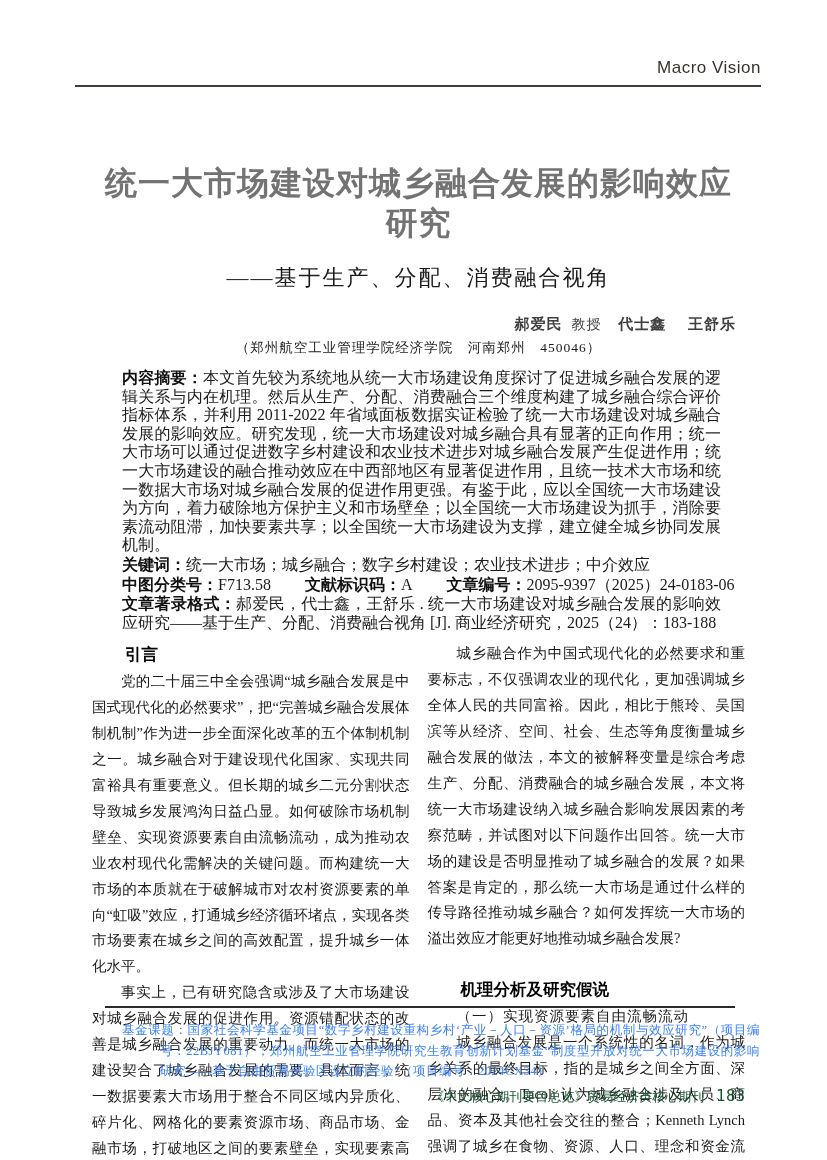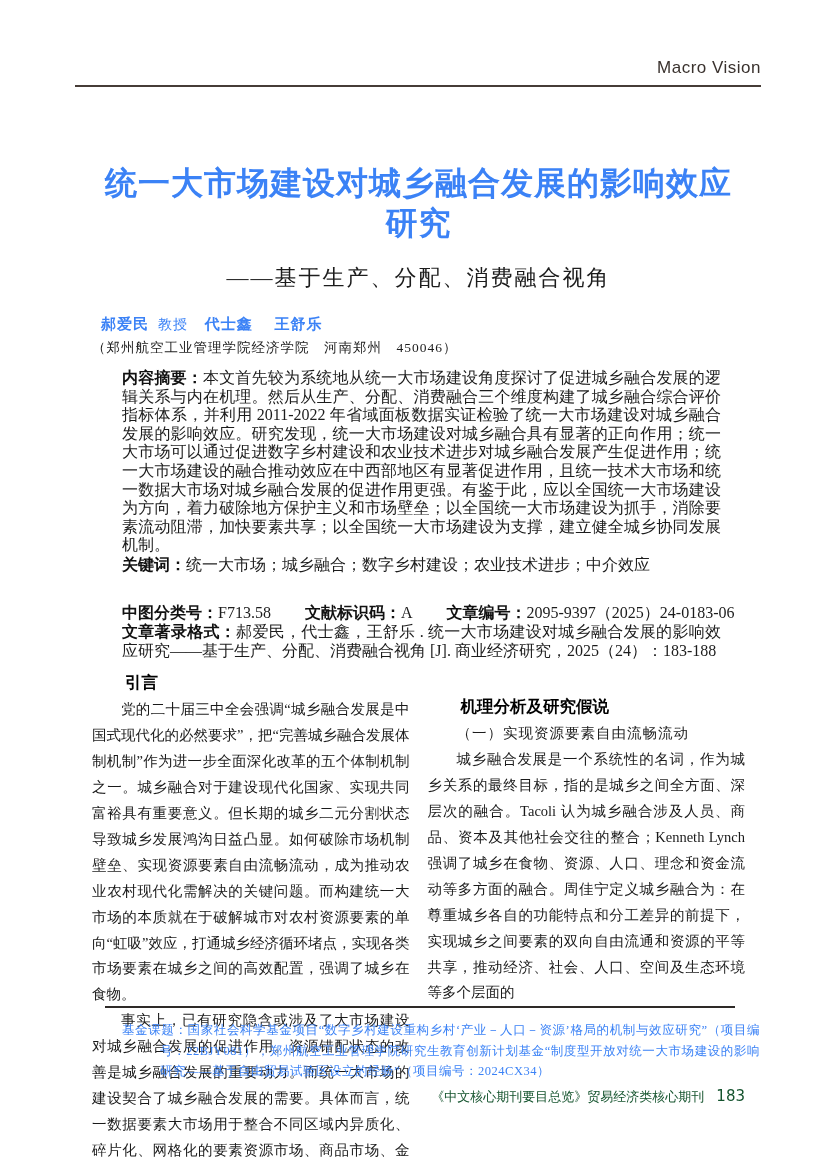--- a/index.html
+++ b/index.html
@@ -15,49 +15,49 @@
     text-align:right;border-bottom:2px solid #463c37;padding-bottom:7px;
   }
   .header-label{
     font-family:"Liberation Sans","DejaVu Sans",sans-serif;
     font-size:17px;color:#3a322e;letter-spacing:0.5px;
   }
   
   .title{
     margin-top:163px;text-align:center;
     font-family:"DejaVu Sans","Liberation Sans",sans-serif;
-    font-size:32px;font-weight:700;color:#3b82f6;letter-spacing:1px;line-height:1.25;
+    font-size:32px;font-weight:700;color:#737373;letter-spacing:1px;line-height:1.25;
   }
   .subtitle{
     margin-top:0;text-align:center;
     font-size:22px;color:#1c1c1c;letter-spacing:2px;line-height:1.3;
   }
   .authors{
-    margin-top:22px;text-align:left;font-size:15px;color:#3b82f6;
+    margin-top:22px;text-align:right;font-size:15px;color:#404040;
   }
   .author-name{
     font-family:"DejaVu Sans","Liberation Sans",sans-serif;
     font-weight:700;margin:0 9px;letter-spacing:1px;
   }
   .author-title{font-size:14px;margin-right:4px;letter-spacing:1px;}
   .affiliation{
-    margin-top:5px;font-size:13.5px;color:#1c1c1c;letter-spacing:1px;
+    margin-top:5px;text-align:center;font-size:13.5px;color:#1c1c1c;letter-spacing:1px;
   }
   
   .meta{
     margin:12px 24px 0 30px;font-size:16px;line-height:18.6px;
     text-align:justify;color:#1c1c1c;
   }
   .meta-label{
     font-family:"DejaVu Sans","Liberation Sans",sans-serif;
     font-weight:700;color:#111;
   }
   .meta-row{margin-top:1px;}
   .clc-row{display:flex;margin-top:1px;}
-  .clc-item{margin-right:34px;white-space:nowrap;margin-top:28px;}
+  .clc-item{margin-right:34px;white-space:nowrap;}
   .clc-item:last-child{margin-right:0;}
   
   .body-cols{
     display:flex;gap:18px;margin-top:9px;
   }
   .col{flex:1 1 0;font-size:14.5px;line-height:25.9px;text-align:justify;color:#1a1a1a;}
   .sec-heading{
     font-family:"DejaVu Sans","Liberation Sans",sans-serif;
     font-weight:700;font-size:16.5px;color:#000000;
     text-indent:2em;margin:0;line-height:28px;
@@ -111,24 +111,25 @@
       <span class="clc-item"><span class="meta-label">中图分类号：</span><span>F713.58</span></span>
       <span class="clc-item"><span class="meta-label">文献标识码：</span><span>A</span></span>
       <span class="clc-item"><span class="meta-label">文章编号：</span><span>2095-9397（2025）24-0183-06</span></span>
     </div>
     <div class="meta-row"><span class="meta-label">文章著录格式：</span><span>郝爱民，代士鑫，王舒乐 . 统一大市场建设对城乡融合发展的影响效应研究——基于生产、分配、消费融合视角 [J]. 商业经济研究，2025（24）：183-188</span></div>
   </div>
 
   <div class="body-cols">
     <div class="col">
       <h2 class="sec-heading">引言</h2>
-      <p class="para">党的二十届三中全会强调“城乡融合发展是中国式现代化的必然要求”，把“完善城乡融合发展体制机制”作为进一步全面深化改革的五个体制机制之一。城乡融合对于建设现代化国家、实现共同富裕具有重要意义。但长期的城乡二元分割状态导致城乡发展鸿沟日益凸显。如何破除市场机制壁垒、实现资源要素自由流畅流动，成为推动农业农村现代化需解决的关键问题。而构建统一大市场的本质就在于破解城市对农村资源要素的单向“虹吸”效应，打通城乡经济循环堵点，实现各类市场要素在城乡之间的高效配置，强调了城乡在食物。</p>
+      <p class="para">党的二十届三中全会强调“城乡融合发展是中国式现代化的必然要求”，把“完善城乡融合发展体制机制”作为进一步全面深化改革的五个体制机制之一。城乡融合对于建设现代化国家、实现共同富裕具有重要意义。但长期的城乡二元分割状态导致城乡发展鸿沟日益凸显。如何破除市场机制壁垒、实现资源要素自由流畅流动，成为推动农业农村现代化需解决的关键问题。而构建统一大市场的本质就在于破解城市对农村资源要素的单向“虹吸”效应，打通城乡经济循环堵点，实现各类市场要素在城乡之间的高效配置，提升城乡一体化水平。</p>
       <p class="para">事实上，已有研究隐含或涉及了大市场建设对城乡融合发展的促进作用。资源错配状态的改善是城乡融合发展的重要动力。而统一大市场的建设契合了城乡融合发展的需要。具体而言，统一数据要素大市场用于整合不同区域内异质化、碎片化、网格化的要素资源市场、商品市场、金融市场，打破地区之间的要素壁垒，实现要素高效自由流通。劳动力统一大市场能够推动人力资本结构高级化，提升资源配置效率，缩小区域差距。值得注意的是，统一大市场作为区域协调发展的有效驱动力，通过资源要素配置和再配置及诸多溢出效应，不断影响着城乡系统的方方面面，有望被用来帮助推动城乡融合发展。</p>
     </div>
     <div class="col">
+      <p class="para">城乡融合作为中国式现代化的必然要求和重要标志，不仅强调农业的现代化，更加强调城乡全体人民的共同富裕。因此，相比于熊玲、吴国滨等从经济、空间、社会、生态等角度衡量城乡融合发展的做法，本文的被解释变量是综合考虑生产、分配、消费融合的城乡融合发展，本文将统一大市场建设纳入城乡融合影响发展因素的考察范畴，并试图对以下问题作出回答。统一大市场的建设是否明显推动了城乡融合的发展？如果答案是肯定的，那么统一大市场是通过什么样的传导路径推动城乡融合？如何发挥统一大市场的溢出效应才能更好地推动城乡融合发展?</p>
       <h2 class="sec-heading spaced">机理分析及研究假说</h2>
       <div class="sub-heading">（一）实现资源要素自由流畅流动</div>
       <p class="para">城乡融合发展是一个系统性的名词，作为城乡关系的最终目标，指的是城乡之间全方面、深层次的融合。Tacoli 认为城乡融合涉及人员、商品、资本及其他社会交往的整合；Kenneth Lynch 强调了城乡在食物、资源、人口、理念和资金流动等多方面的融合。周佳宁定义城乡融合为：在尊重城乡各自的功能特点和分工差异的前提下，实现城乡之间要素的双向自由流通和资源的平等共享，推动经济、社会、人口、空间及生态环境等多个层面的</p>
     </div>
   </div>
 
   <div class="footnote-rule"></div>
   <div class="footnote"><span class="footnote-label">基金课题：</span><span>国家社会科学基金项目“数字乡村建设重构乡村‘产业－人口－资源’格局的机制与效应研究”（项目编号：22BJY081）；郑州航空工业管理学院研究生教育创新计划基金“制度型开放对统一大市场建设的影响研究——基于自由贸易试验区设立的经验”（项目编号：2024CX34）</span></div>
 
   <div class="page-footer">

